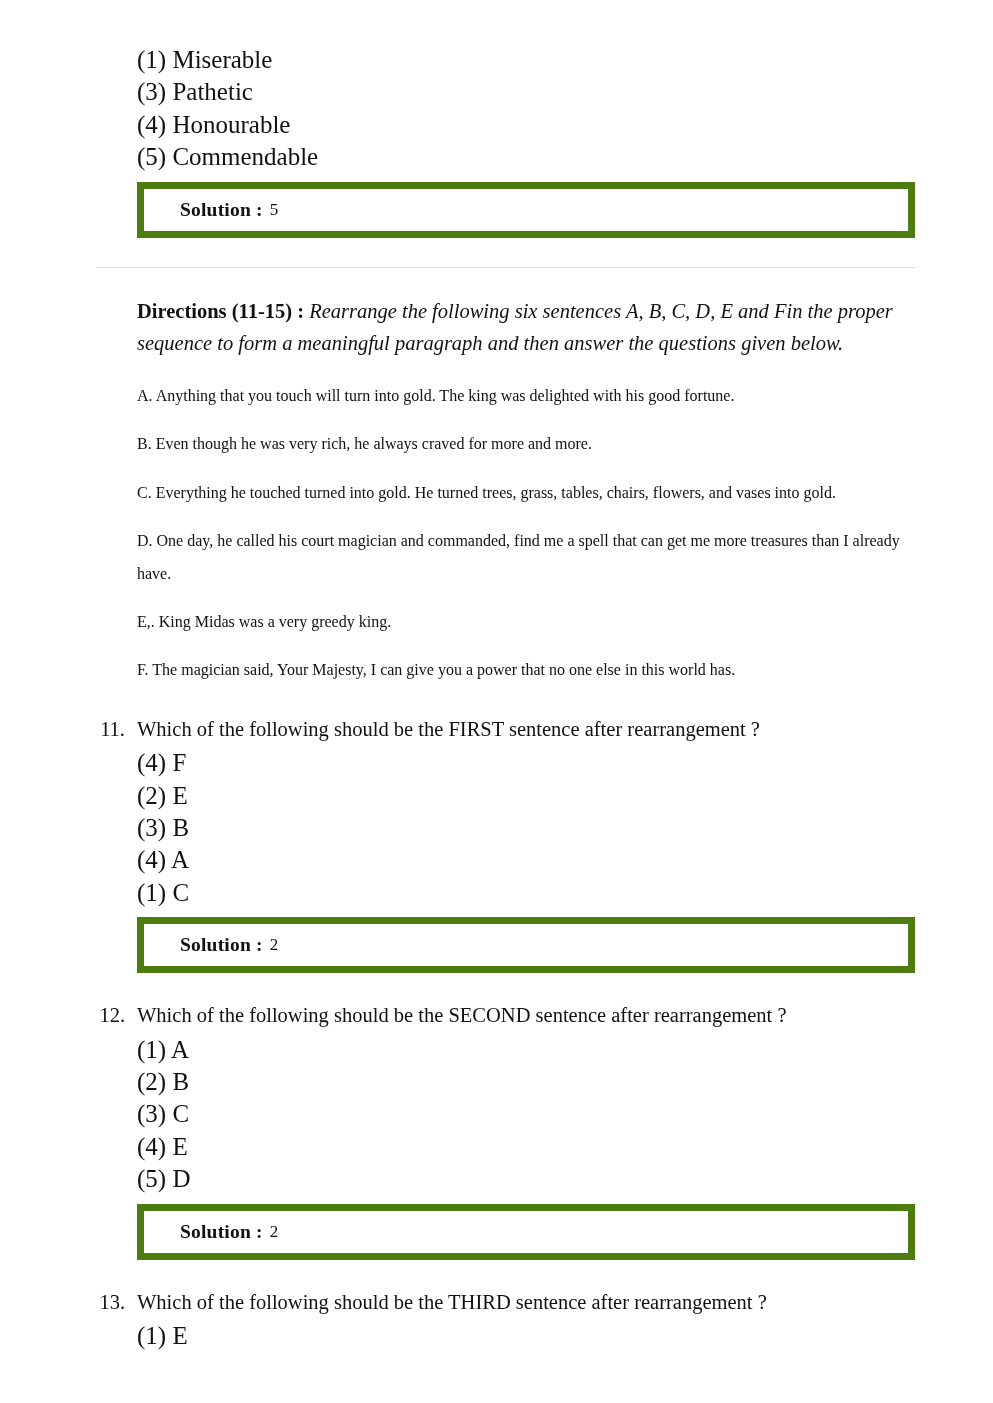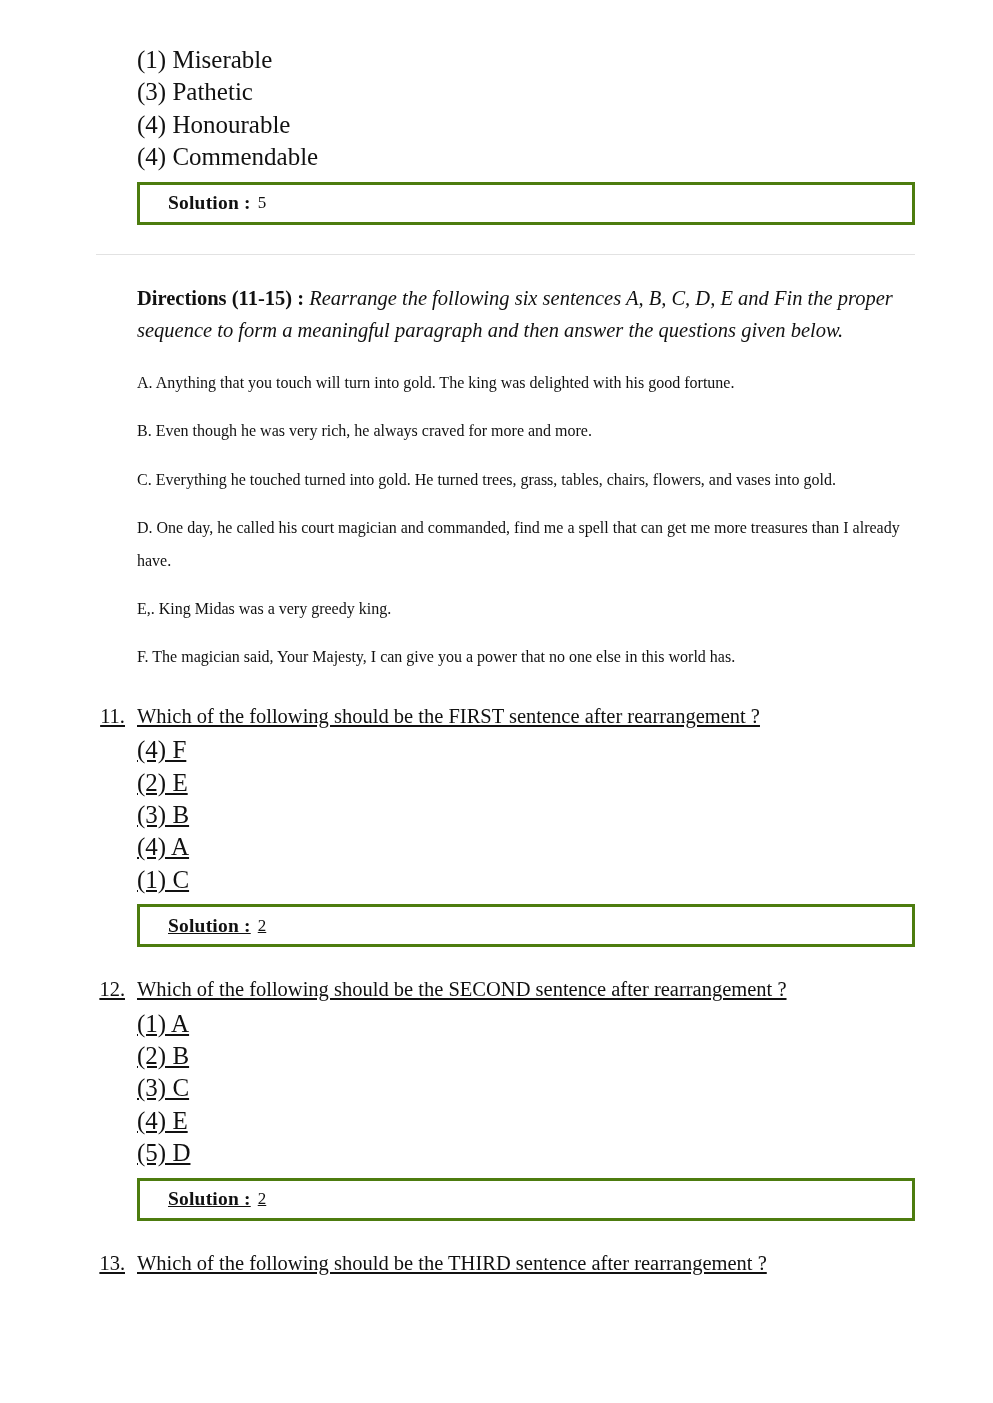--- a/index.html
+++ b/index.html
@@ -27,25 +27,25 @@
     list-style: none;
   }
   .option {
     font-size: 25px;
     line-height: 32.4px;
     padding-left: 41px;
     white-space: nowrap;
   }
   .solution-box {
     margin: 8px 0 0 41px;
-    border: 3px solid #4d7c0f;
-    height: 43px;
+    border: 7px solid #4d7c0f;
+    height: 56px;
     display: flex;
     align-items: center;
-    padding-left: 28px;
+    padding-left: 36px;
     box-sizing: border-box;
   }
   .solution-label {
     font-weight: bold;
     font-size: 19.5px;
     letter-spacing: 0.2px;
   }
   .solution-value {
     font-size: 17px;
     margin-left: 7px;
@@ -72,21 +72,20 @@
   .directions-lead .dir-text {
     font-style: italic;
   }
   .sentence {
     font-size: 16px;
     line-height: 32.4px;
     padding-left: 41px;
   }
   .qblock {
     margin-top: 26px;
-    text-decoration: underline;
   }
   .qrow {
     display: flex;
     align-items: flex-start;
     font-size: 20.5px;
     line-height: 32.4px;
   }
   .qnum {
     width: 41px;
     flex: 0 0 41px;
@@ -104,21 +103,21 @@
 </style>
 </head>
 <body>
 
 <div class="page">
 
   <ul class="options">
     <li class="option">(1) Miserable</li>
     <li class="option">(3) Pathetic</li>
     <li class="option">(4) Honourable</li>
-    <li class="option">(4) Commendable</li>
+    <li class="option">(5) Commendable</li>
   </ul>
 
   <div class="solution-box">
     <span class="solution-label">Solution :</span>
     <span class="solution-value">5</span>
   </div>
 
   <hr class="rule">
 
   <div class="directions-block">
@@ -168,15 +167,18 @@
       <span class="solution-label">Solution :</span>
       <span class="solution-value">2</span>
     </div>
   </div>
 
   <div class="qblock">
     <div class="qrow">
       <span class="qnum">13.</span>
       <span class="qtext">Which of the following should be the THIRD sentence after rearrangement ?</span>
     </div>
+    <ul class="options">
+      <li class="option">(1) E</li>
+    </ul>
   </div>
 
 </div>
 
 </body></html>

